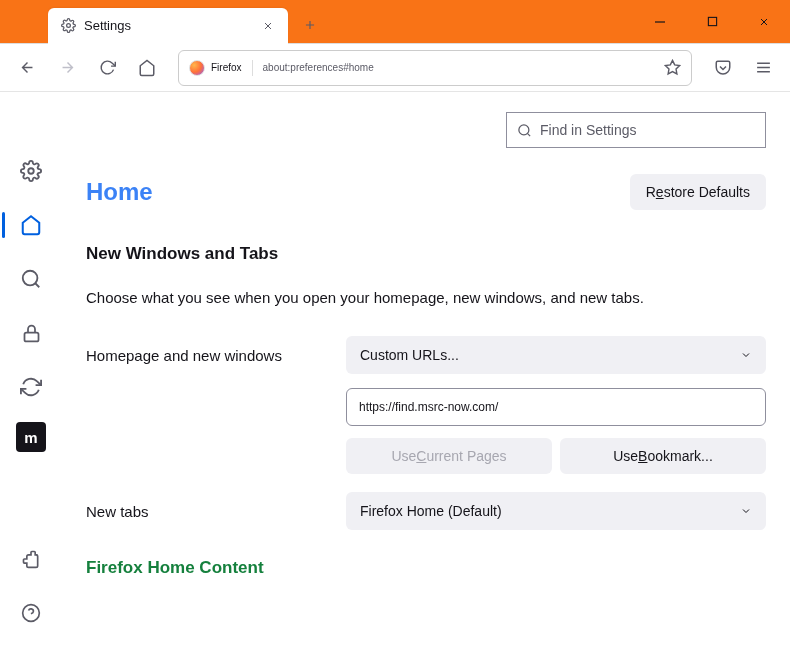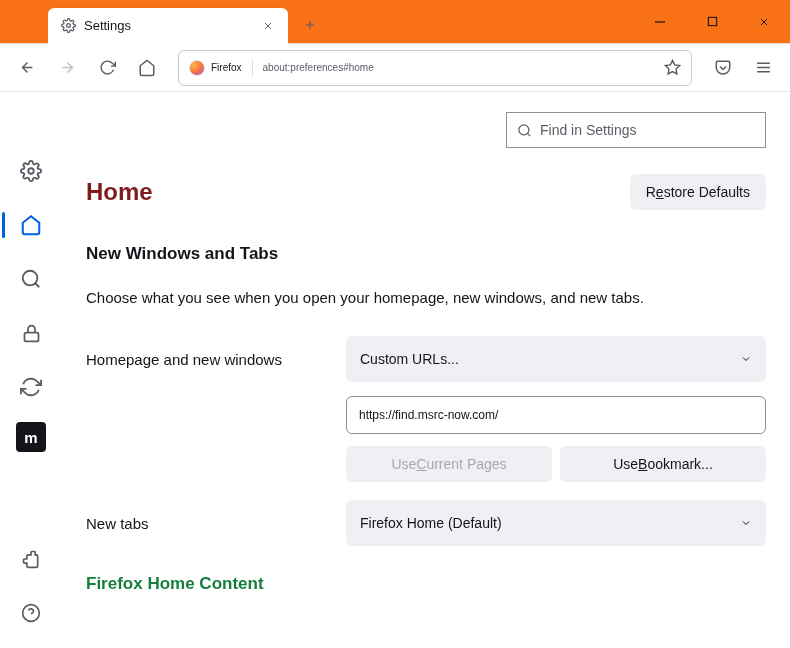--- a/index.html
+++ b/index.html
@@ -34,33 +34,33 @@
     .side-item.mozillasq { background:#15141a; color:#fff; border-radius:4px; width:30px; height:30px; font-weight:700; font-size:15px; font-family: Georgia, serif;}
     .side-spacer { flex: 1; }
     
     .main { flex: 1; padding: 20px 24px 0 24px; overflow: hidden; position: relative; }
     .search-wrap { display: flex; justify-content: flex-end; margin-bottom: 26px; }
     .search { width: 260px; height: 36px; border: 1px solid #8f8f9d; border-radius: 0; display: flex; align-items: center; padding: 0 10px; gap: 8px; color: #5b5b66; }
     .search input { border: none; outline: none; font-size: 14px; flex: 1; color: #15141a; background: transparent; }
     .search input::placeholder { color: #5b5b66; }
     
     .heading-row { display: flex; align-items: center; justify-content: space-between; margin-bottom: 34px; }
-    .h1 { font-size: 24px; font-weight: 600; color: #7f1d1d; }
+    .h1 { font-size: 24px; font-weight: 600; color: #3b82f6; }
     .btn { background: #f0f0f4; border: none; border-radius: 6px; padding: 10px 16px; font-size: 14px; color: #15141a; cursor: pointer; display:inline-flex; align-items:center; justify-content:center; }
     .btn.disabled { color: #a7a7b0; }
     .btn .ul { text-decoration: underline; }
     
     .h2 { font-size: 17px; font-weight: 700; color: #15141a; margin-bottom: 23px; }
     .desc { font-size: 15px; color: #15141a; margin-bottom: 28px; line-height:1.4; }
     
     .row { display: flex; align-items: center; gap: 20px; margin-bottom: 14px; }
     .row-label { width: 240px; font-size: 15px; color: #15141a; }
     .row-right { flex: 1; }
     
-    .select { width: 100%; height: 46px; background: #f0f0f4; border-radius: 6px; display: flex; align-items: center; justify-content: space-between; padding: 0 14px; font-size: 14px; color: #15141a; cursor: pointer; }
+    .select { width: 100%; height: 38px; background: #f0f0f4; border-radius: 6px; display: flex; align-items: center; justify-content: space-between; padding: 0 14px; font-size: 14px; color: #15141a; cursor: pointer; }
     .input { width: 100%; height: 38px; border: 1px solid #8f8f9d; border-radius: 6px; padding: 0 12px; font-size: 12px; color: #15141a; outline: none; }
     .btn-row { display: flex; gap: 8px; margin-top: 12px; }
     .btn-row .btn { flex: 1; padding: 10px 8px; }
     
     .h2b { font-size: 17px; font-weight: 700; color: #15803d; margin-top: 28px; }
     
     svg { display: block; }
   </style>
 </head>
 <body>

